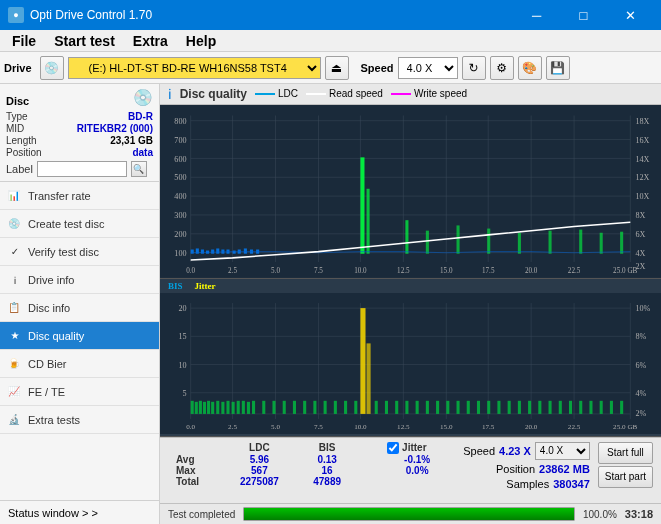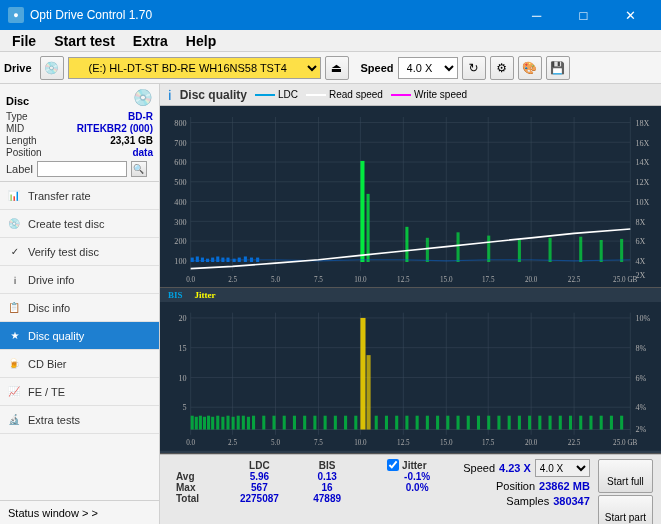--- a/index.html
+++ b/index.html
@@ -213,21 +213,21 @@
     .stats-table td { text-align: center; padding: 0 8px; font-weight: bold; }
     .stats-table td.blue { color: #0000cc; font-weight: bold; }
     .stats-table td.label { text-align: left; color: #333; }
 
     .start-btn {
       height: 22px;
       font-size: 10px;
       border: 1px solid #a0a0a0;
       background: linear-gradient(to bottom, #f8f8f8, #e0e0e0);
       cursor: pointer;
-      padding: 16px 6px;
+      padding: 4px 6px;
       white-space: nowrap;
       border-radius: 2px;
     }
 
     .btn-group { display: flex; flex-direction: column; gap: 2px; }
 
     
     .progress-bar-area {
       background: #e8e8e8;
       border-top: 1px solid #c0c0c0;
@@ -644,15 +644,23 @@
           <span style="color:#0000cc;font-weight:bold;">380347</span>
         </div>
       </div>
 
       <div class="btn-group" style="margin-left:8px;">
         <button class="start-btn">Start full</button>
         <button class="start-btn">Start part</button>
       </div>
     </div>
 
+    <div class="progress-bar-area">
+      <span class="status-text">Test completed</span>
+      <div class="progress-bar-container">
+        <div class="progress-bar-fill" style="width:100%;"></div>
+      </div>
+      <span class="progress-text">100.0%</span>
+      <span class="time-text">33:18</span>
+    </div>
 
   </div>
 </div>
 
 </body></html>

